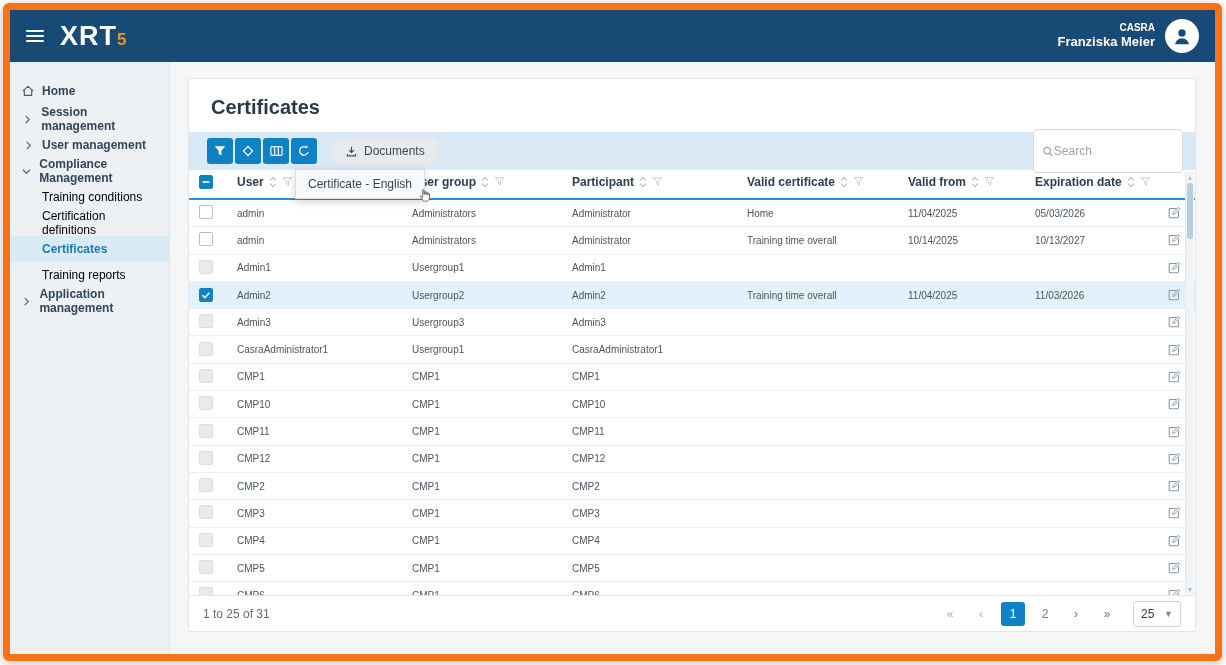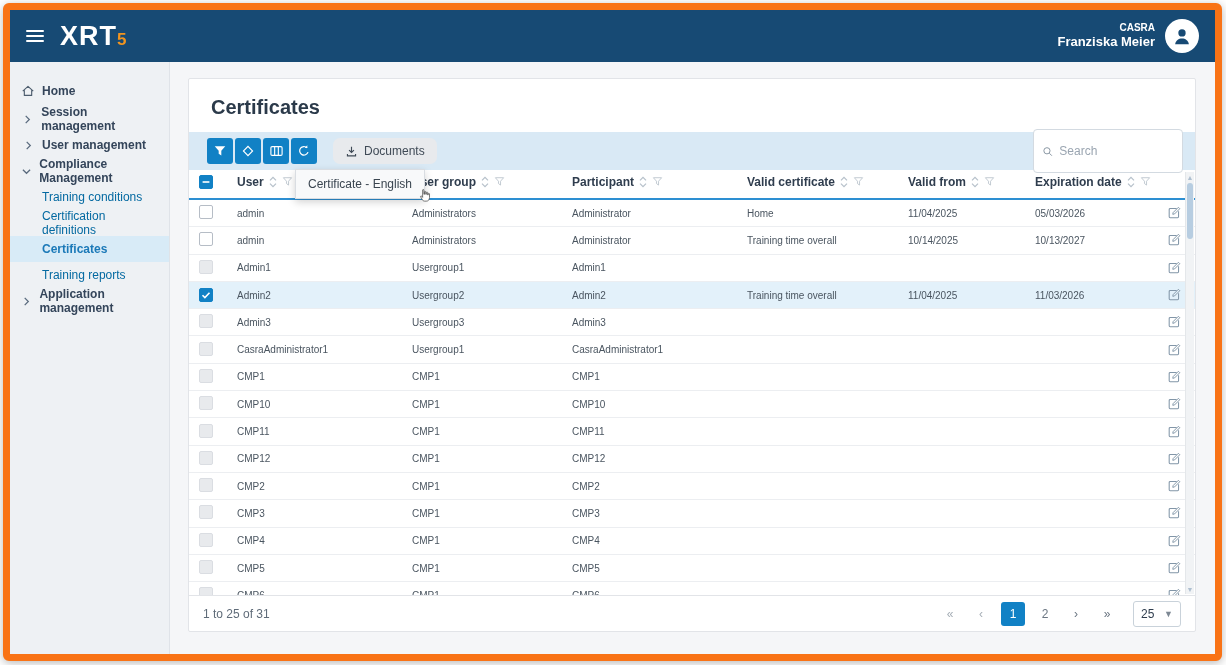--- a/index.html
+++ b/index.html
@@ -19,34 +19,34 @@
   .top-right { margin-left:auto; display:flex; align-items:center; gap:10px; }
   .user-lines { text-align:right; color:#fff; line-height:1.25; }
   .user-lines .org { font-size:10px; font-weight:bold; }
   .user-lines .name { font-size:13px; font-weight:bold; }
   .avatar { width:34px; height:34px; border-radius:50%; background:#fff; display:flex; align-items:center; justify-content:center; cursor:pointer; }
   
   #content { flex:1; display:flex; min-height:0; }
   #sidebar { width:160px; background:#eef1f4; border-right:1px solid #dfe3e8; padding-top:14px; flex:0 0 auto; }
   .side-item { height:26px; display:flex; align-items:center; padding:0 10px; font-size:12px; font-weight:bold; color:#34455a; cursor:pointer; }
   .side-item .sicon { width:16px; display:flex; align-items:center; justify-content:center; margin-right:6px; color:#5a6b7e; }
-  .side-item.sub { font-weight:normal; color:#0369a1; padding-left:32px; }
+  .side-item.sub { font-weight:normal; color:#000000; padding-left:32px; }
   .side-item.active { background:#d8ebf7; color:#1b79b8; font-weight:bold; }
   .side-item.first { height:30px; }
   #main { flex:1; background:#f5f6f8; padding:16px 19px 22px 18px; min-width:0; }
   #card { background:#fff; border:1px solid #e2e4e8; border-radius:2px; height:100%; display:flex; flex-direction:column; position:relative; }
   
   .card-title { padding:17px 22px 13px 22px; font-size:20px; font-weight:bold; color:#2b3a4a; }
   .toolbar { background:var(--toolbar-bg); height:38px; display:flex; align-items:center; padding:0 12px 0 18px; position:relative; }
   .tb-btn { width:26px; height:26px; background:var(--accent); border:none; border-radius:3px; margin-right:2px;
             display:flex; align-items:center; justify-content:center; color:#fff; cursor:pointer; }
   .docs-btn { margin-left:14px; height:26px; padding:0 12px; background:#e8eaed; border:none; border-radius:7px;
               display:flex; align-items:center; gap:6px; font-size:12px; color:#3f4a56; cursor:pointer; font-family:inherit; }
   .search-box { margin-left:auto; width:150px; height:44px; background:#fff; border:1px solid #d3dae1; border-radius:4px;
-                display:flex; align-items:center; padding:0 8px; gap:6px; }
+                display:flex; align-items:center; padding:0 8px; }
   .search-box input { border:none; outline:none; width:100%; font-size:12px; color:#3f4a56; font-family:inherit; background:transparent; }
   .search-box input::placeholder { color:#9aa5b1; }
   .dropdown { position:absolute; left:106px; top:37px; background:#f8f9fa; border:1px solid #d9dde2;
               box-shadow:0 3px 8px rgba(0,0,0,.18); z-index:30; }
   .dropdown-item { padding:7px 12px; font-size:12px; color:#3a4550; white-space:nowrap; cursor:pointer; position:relative; }
   .cursor-hand { position:absolute; right:-8px; bottom:-9px; }
   
   .grid { display:grid; grid-template-columns:38px 175px 160px 175px 161px 127px 1fr 42px; align-items:center; padding:0 10px; }
   .thead { height:30px; border-bottom:2px solid #2d8fd2; flex:0 0 auto; }
   .th { font-size:12px; font-weight:bold; color:#2f3d4e; display:flex; align-items:center; gap:5px; white-space:nowrap; }

